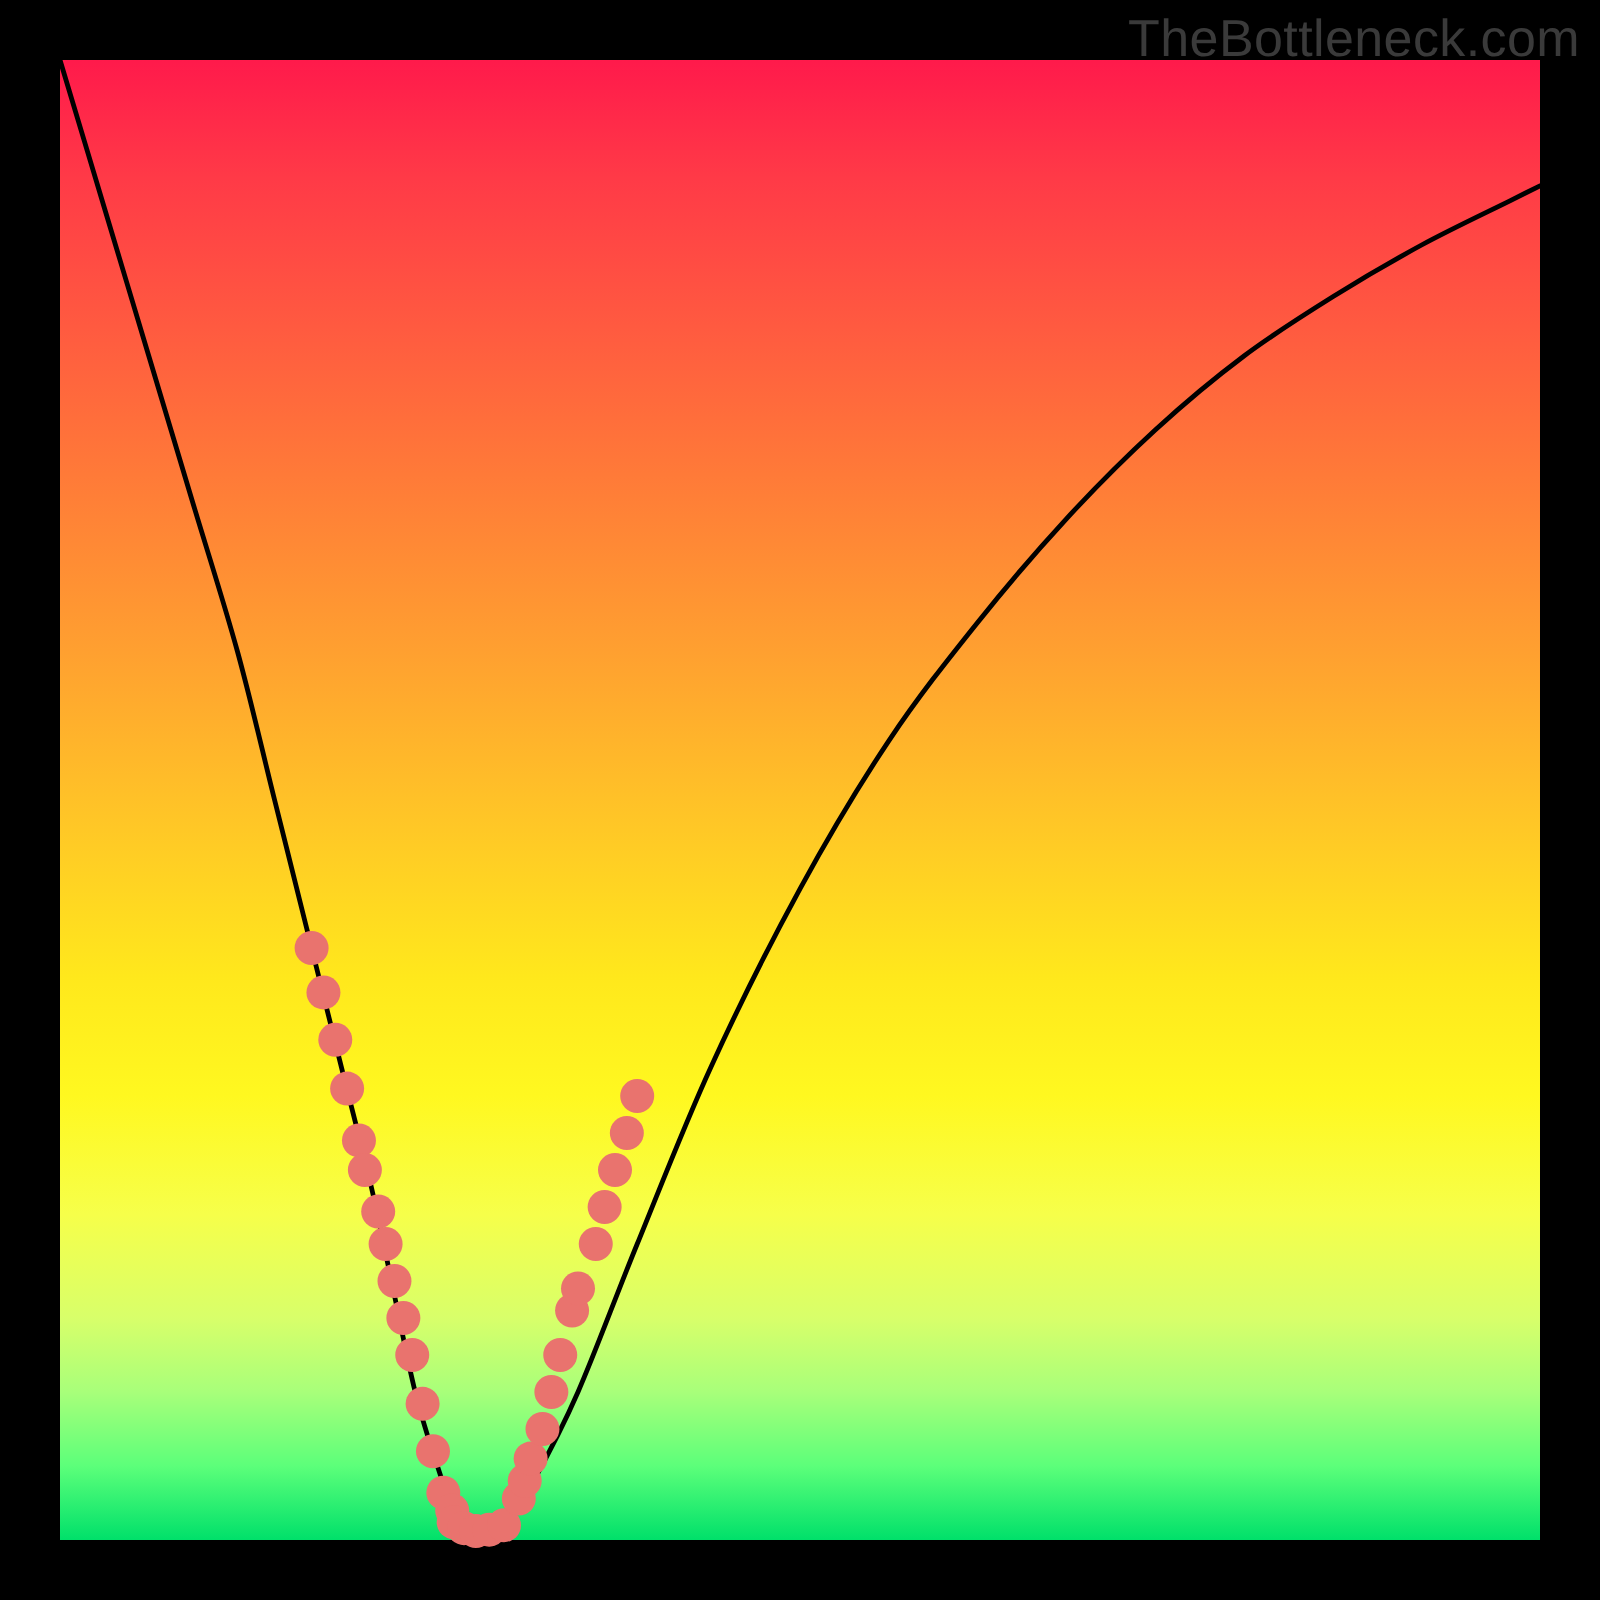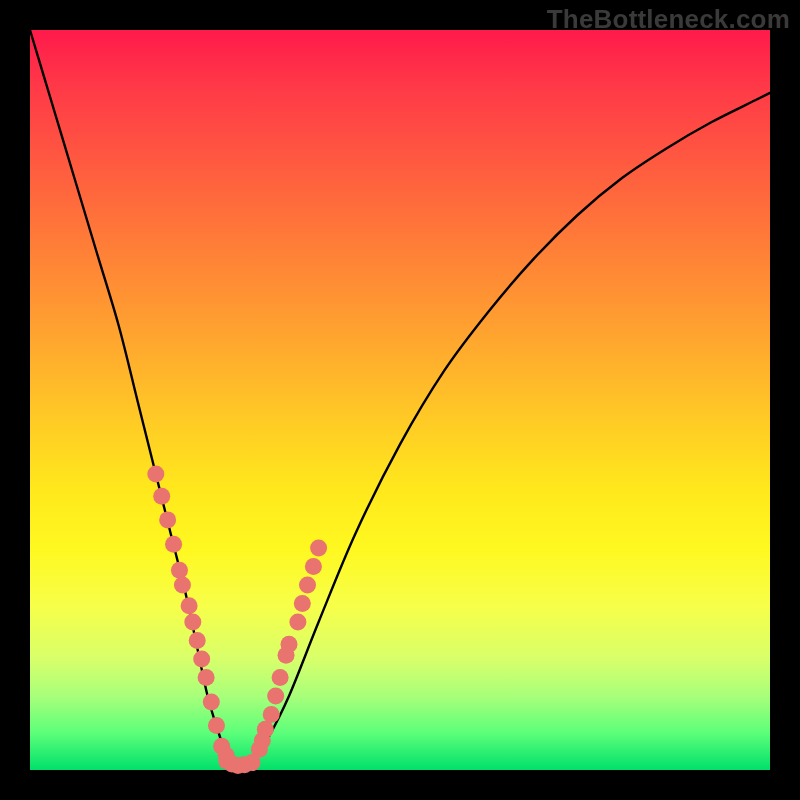--- a/index.html
+++ b/index.html
@@ -41,21 +41,21 @@
       #5cff7a 95%,
       #00e06a 100%
     );
   }
   .watermark {
     position: absolute;
     top: 4px;
     right: 10px;
     color: #3a3a3a;
     font-size: 26px;
-    font-weight: 700;
+    font-weight: 400;
     letter-spacing: 0.2px;
     user-select: none;
   }
   svg.overlay {
     position: absolute;
     left: 30px;
     top: 30px;
     width: 740px;
     height: 740px;
     overflow: visible;

